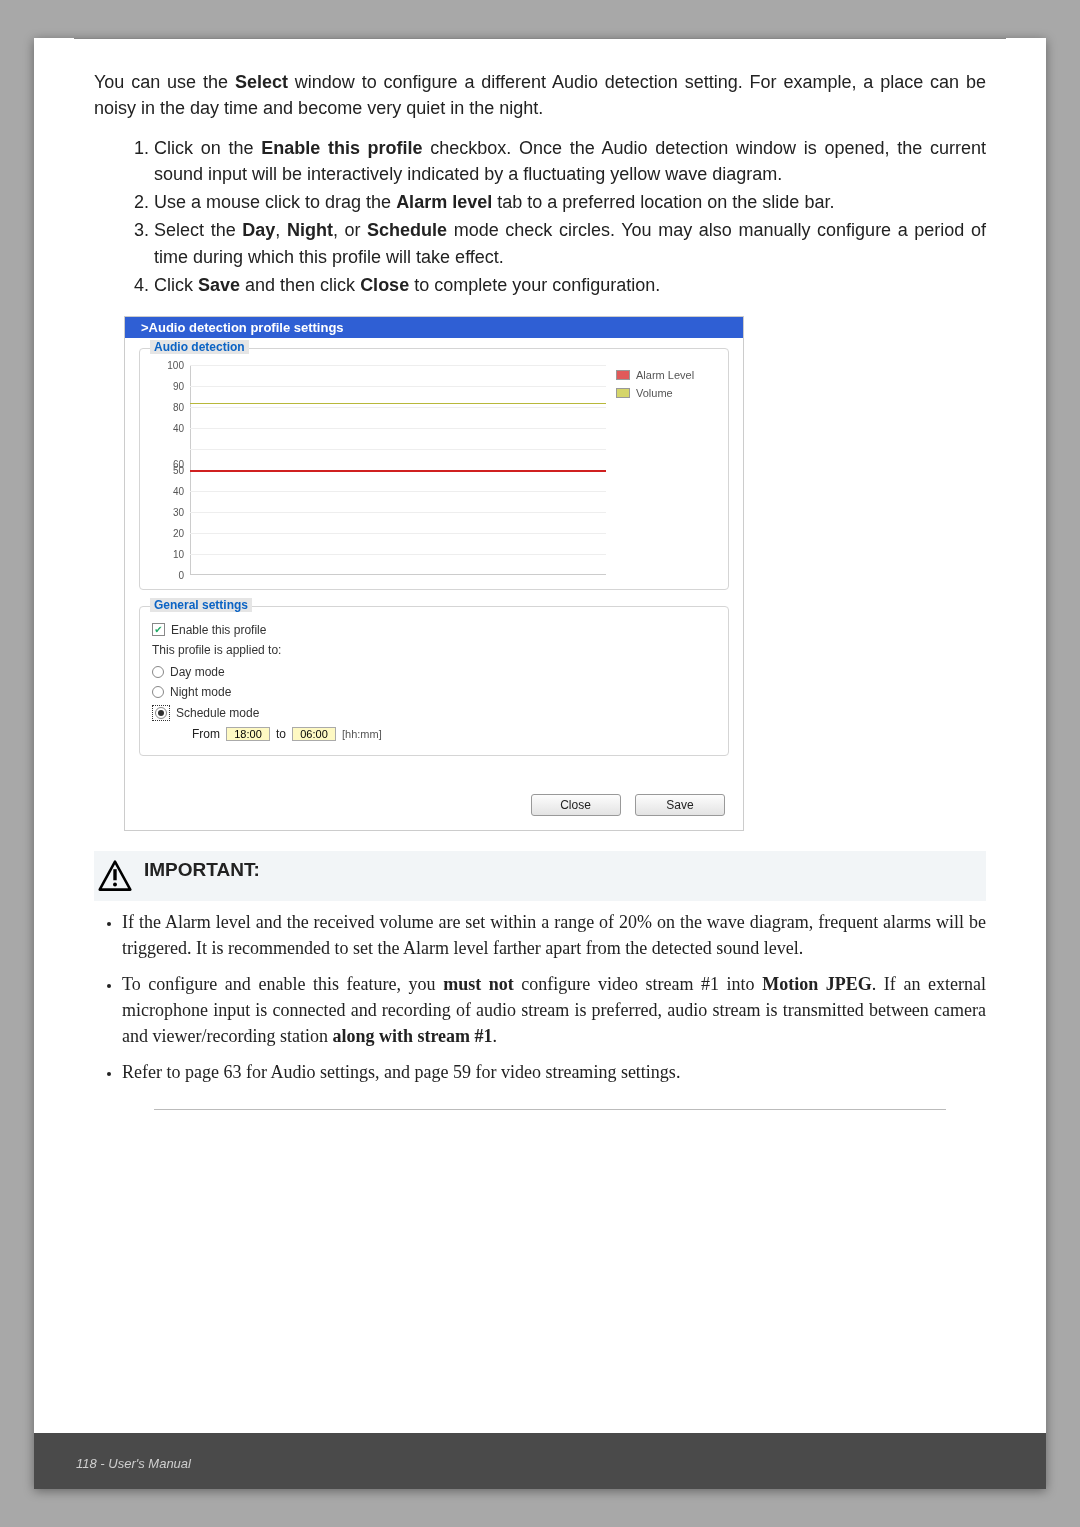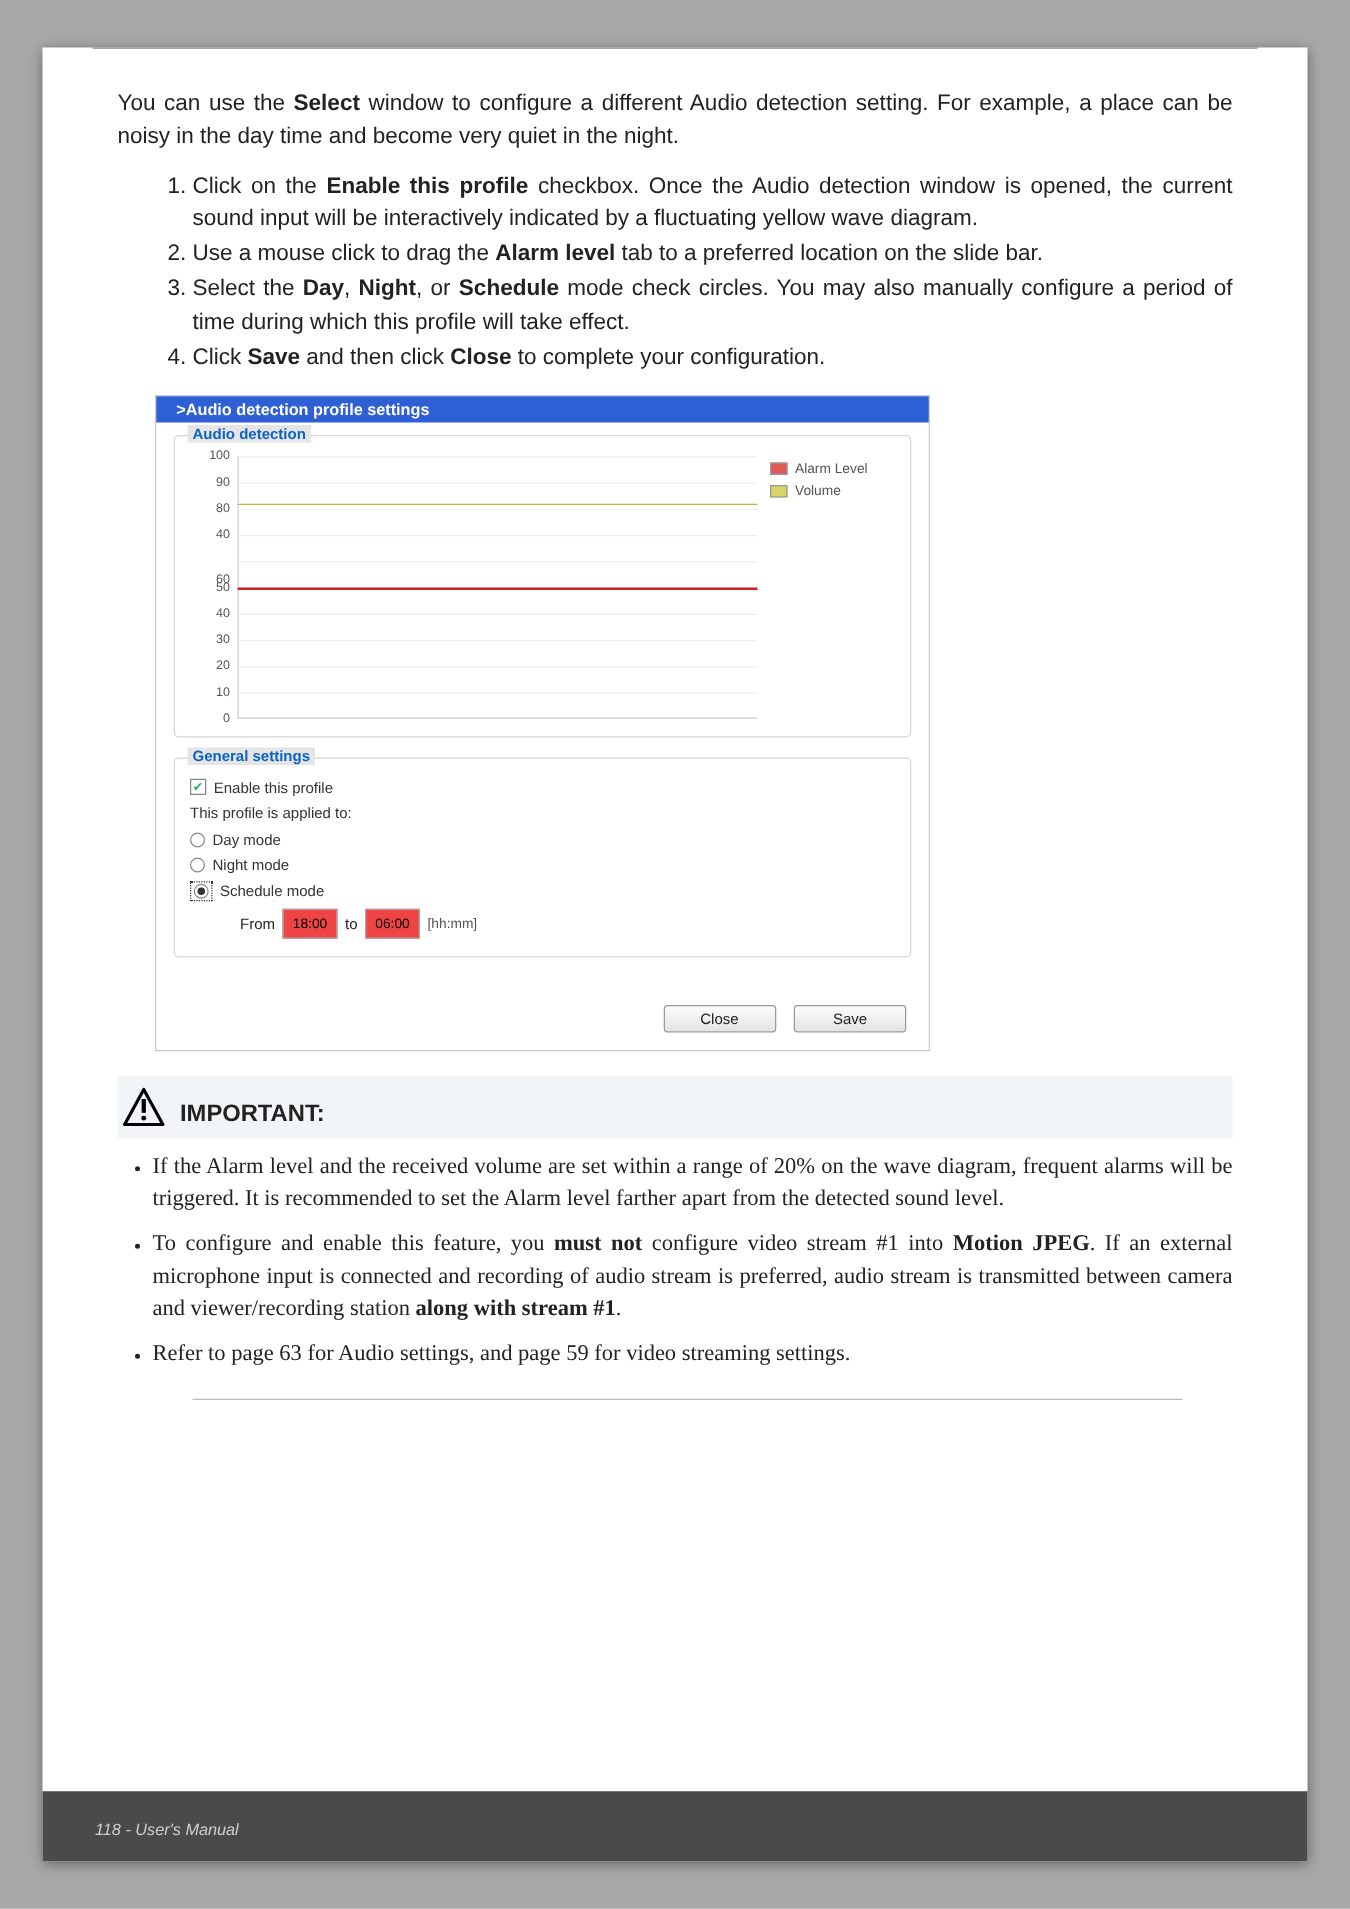--- a/index.html
+++ b/index.html
@@ -135,42 +135,42 @@
   .legend-row { display:flex; align-items:center; gap:6px; margin-bottom:6px; }
   .swatch { width:14px; height:10px; border:1px solid #999; }
   .sw-red { background:#e05a5a; }
   .sw-yel { background:#d5d56a; }
   .gs-row { font-size: 12px; color: #333; margin: 6px 0; display:flex; align-items:center; gap:6px; }
   .checkbox { width:13px; height:13px; border:1px solid #888; display:inline-flex; align-items:center; justify-content:center; background:#fff; font-size:10px; color:#2a6; }
   .radio { width:12px; height:12px; border:1px solid #888; border-radius:50%; display:inline-flex; align-items:center; justify-content:center; background:#fff; }
   .radio .dot { width:6px; height:6px; border-radius:50%; background:#333; }
   .applied { font-size:12px; color:#333; margin:6px 0 8px 0; }
   .time-row { font-size:12px; margin-left:40px; display:flex; align-items:center; gap:6px; }
-  .time-input { width:44px; height:24px; border:1px solid #aaa; font-size:11px; text-align:center; background:#ef4444; }
+  .time-input { width:44px; height:14px; border:1px solid #aaa; font-size:11px; text-align:center; background:#fef9c3; }
   .hint { color:#555; font-size:11px; }
   .btn-row { text-align:right; padding:8px 18px 14px 0; }
   .ss-btn {
     display:inline-block;
     min-width:90px;
     padding:3px 10px;
     font-size:12px;
     text-align:center;
     background: linear-gradient(#fdfdfd,#e3e3e3);
     border:1px solid #999;
     border-radius:3px;
     margin-left:10px;
     color:#222;
   }
   .important-box {
     margin: 20px 0 0 0;
     background: #f2f5f7;
   }
   .important-head {
     display:flex;
-    align-items:flex-end;
+    align-items:flex-start;
     gap:12px;
     padding:8px 10px 8px 4px;
   }
   .warn-icon {
     width:34px; height:34px; flex:none;
   }
   .important-title { font-weight:bold; font-size:19px; }
   .bullets {
     list-style: disc;
     margin: 8px 0 0 28px;

